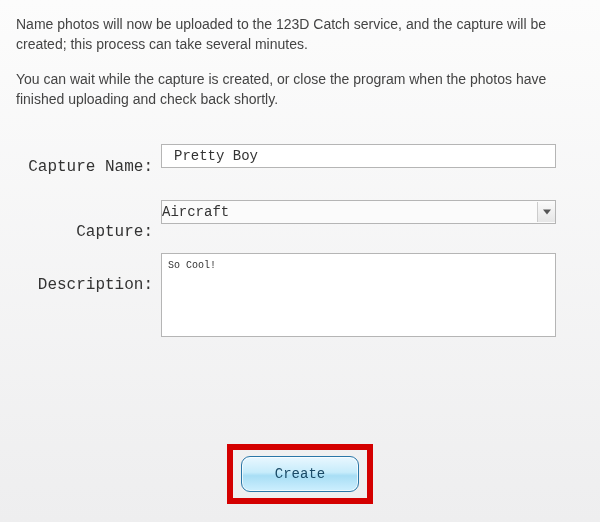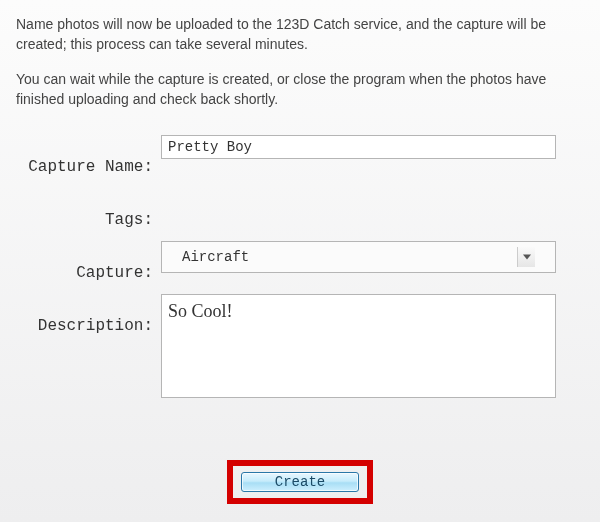--- a/index.html
+++ b/index.html
@@ -42,77 +42,78 @@
     margin-top: 20px;
   }
   .form-input {
     flex: 1;
     max-width: 395px;
     height: 24px;
     border: 1px solid #b5b5b5;
     background: #fff;
     font-family: "Courier New", monospace;
     font-size: 14px;
-    padding: 2px 6px;
+    padding: 2px 12px;
     color: #333;
+    margin-top: 9px;
   }
   .form-select {
     flex: 1;
     max-width: 395px;
-    height: 32px;
+    height: 24px;
     border: 1px solid #b5b5b5;
     background: #fbfbfb;
     font-family: "Courier New", monospace;
     font-size: 14px;
-    padding: 1px 20px;
+    padding: 1px 0;
     color: #333;
     position: relative;
     display: flex;
     align-items: center;
     justify-content: space-between;
     cursor: pointer;
   }
   .select-arrow {
     width: 18px; height: 20px;
     display: flex; align-items: center; justify-content: center;
     border-left: 1px solid #ccc;
     background: linear-gradient(#fafafa, #e6e6e6);
   }
   .select-arrow svg { width: 8px; height: 6px; }
   .form-textarea {
     flex: 1;
     max-width: 395px;
-    height: 104px;
+    height: 84px;
     border: 1px solid #b5b5b5;
     background: #fff;
-    font-family: Liberation Serif, serif;
-    font-size: 18px;
+    font-family: Liberation Mono, monospace;
+    font-size: 10px;
     padding: 6px 6px;
     color: #333;
     resize: none;
   }
   .button-area {
     position: absolute;
     left: 0; right: 0;
     bottom: 18px;
     display: flex;
     justify-content: center;
   }
   .highlight-box {
     border: 6px solid #d40000;
     padding: 6px 8px;
     display: inline-flex;
     align-items: center;
     justify-content: center;
   }
   .create-button {
     width: 118px;
-    height: 20px;
+    height: 36px;
     border: 1px solid #2a77a8;
-    border-radius: 3px;
+    border-radius: 9px;
     background: linear-gradient(to bottom, #e9f7ff 0%, #c7ecfb 45%, #a8def5 55%, #cdeffe 100%);
     font-family: "Courier New", monospace;
     font-size: 14px;
     color: #1a4a66;
     cursor: pointer;
     box-shadow: inset 0 0 0 1px rgba(255,255,255,0.7);
   }
 </style>
 </head>
 <body>
@@ -124,21 +125,20 @@
 
   <div class="form">
 
     <div class="form-row">
       <div class="form-label">Capture Name:</div>
       <input class="form-input" type="text" value="Pretty Boy" style="">
     </div>
 
 
     <div class="form-row">
-      <div class="form-label">Tags:</div>
     </div>
 
     <div class="form-row">
       <div class="form-label">Capture:</div>
       <div class="form-select">
         <span>Aircraft</span>
         <span class="select-arrow">
           <svg viewBox="0 0 10 6">
               <path d="M0 0 L10 0 L5 6 Z" fill="#555"></path>
             </svg>

